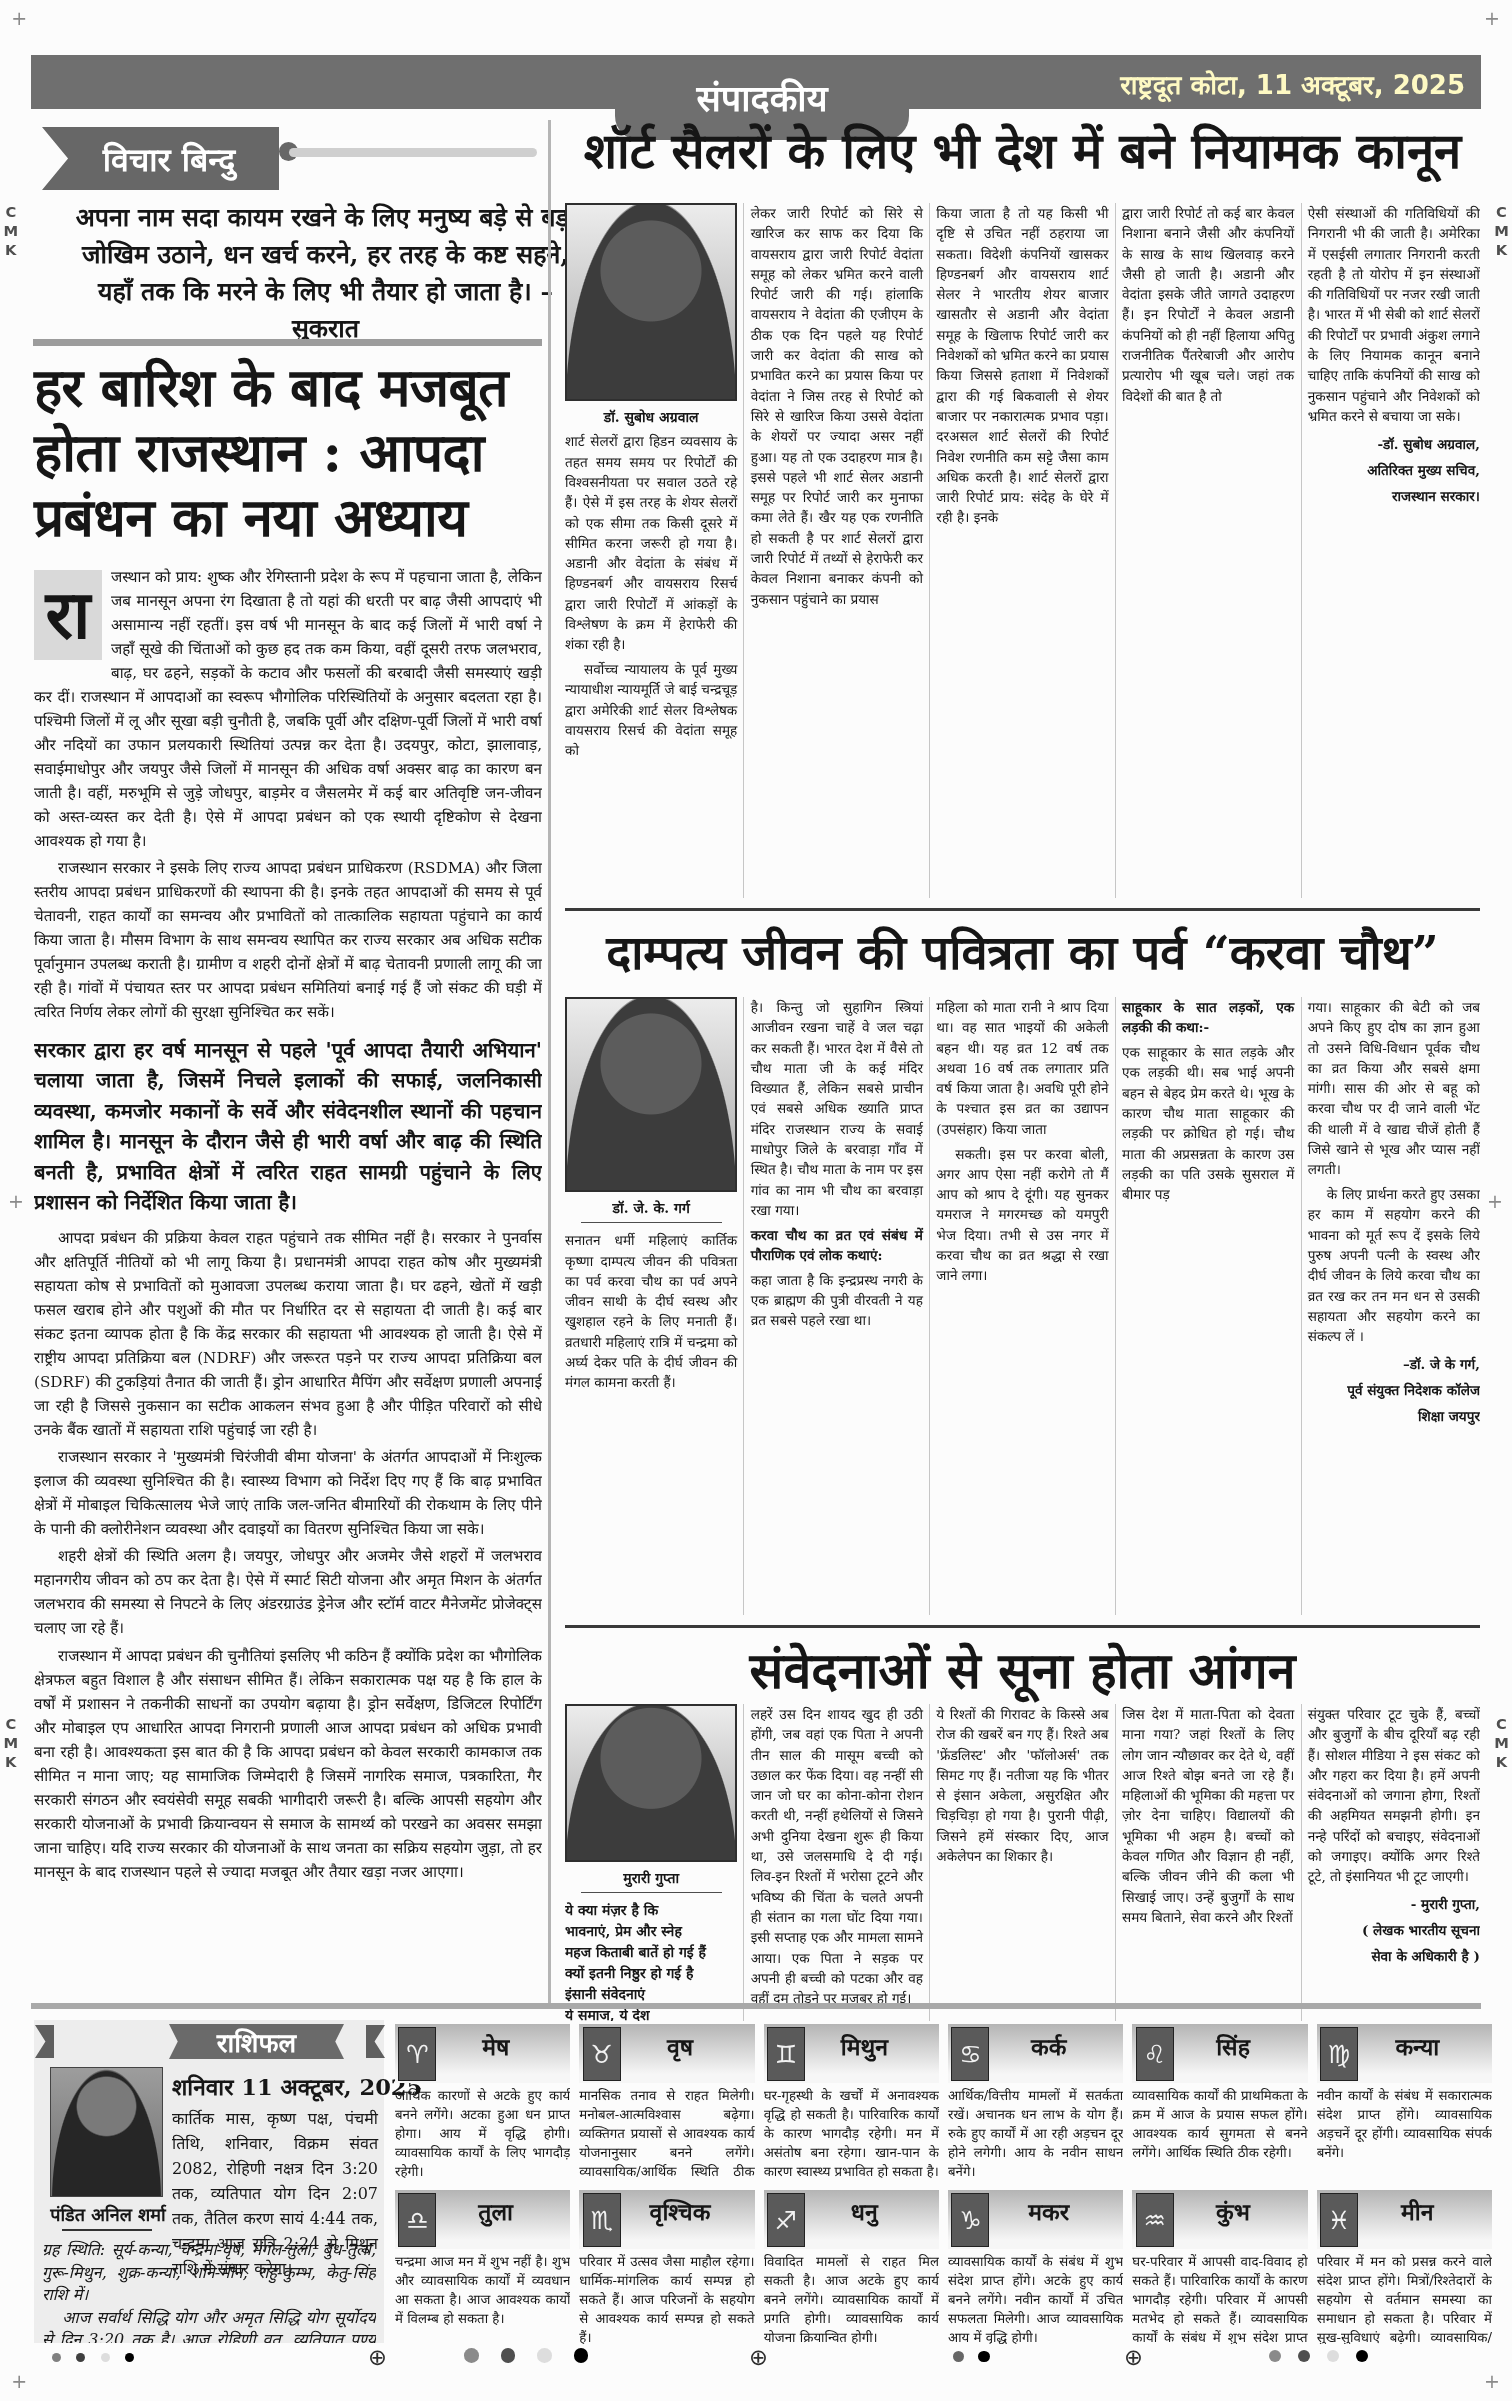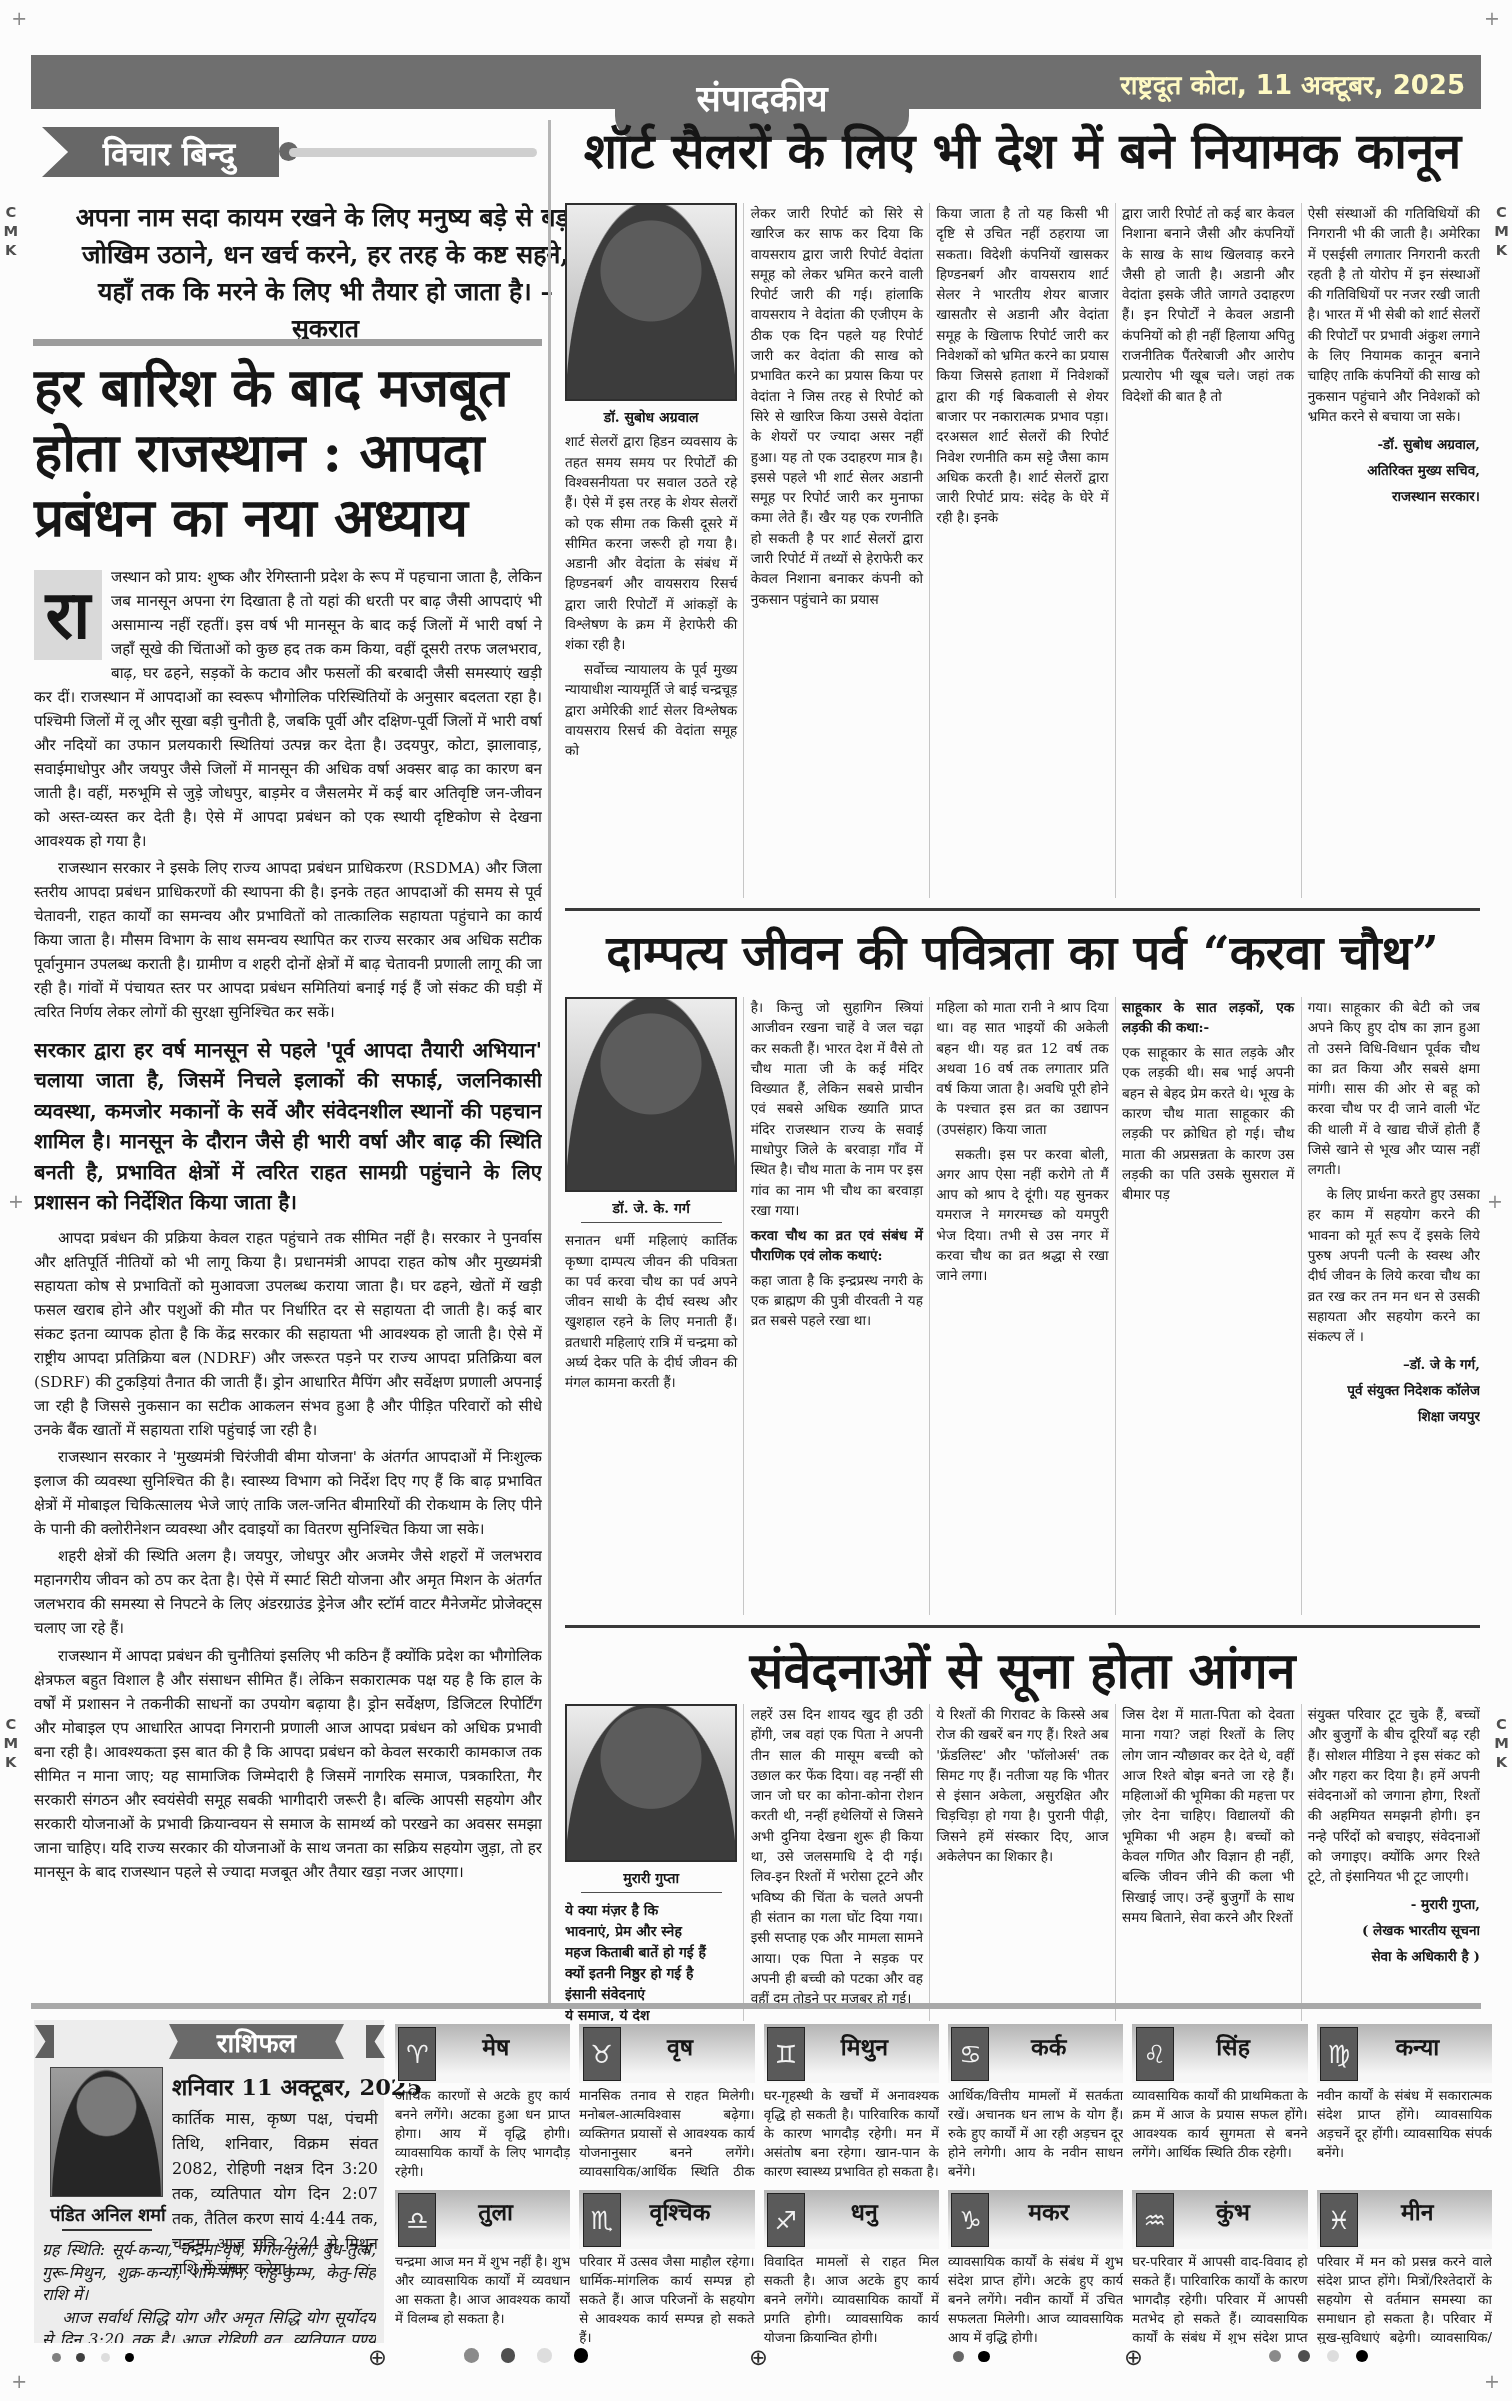--- a/index.html
+++ b/index.html
@@ -16,21 +16,21 @@
   .rgt{text-align:right;}
   .clip{overflow:hidden;}
   .rule-dark{background:#3a3a3a;}
 
   
   .masthead{left:31px;top:55px;width:1450px;height:54px;}
   .masthead-date{position:absolute;right:16px;top:11.3px;font-size:26px;font-weight:bold;color:#fef9c3;font-family:"DejaVu Sans","Liberation Sans",sans-serif;}
   .section-tab{left:615px;top:55px;width:294px;height:85px;background:#6f6f6f;border-radius:0 0 24px 24px;display:flex;align-items:center;justify-content:center;font-size:36px;font-weight:bold;color:#fff;}
 
   
-  .thought-flag{left:42px;top:127px;width:237px;height:50px;background:#676767;
+  .thought-flag{left:42px;top:127px;width:237px;height:63px;background:#676767;
     clip-path:polygon(0 0,100% 0,100% 100%,0 100%,11% 50%);
     display:flex;align-items:center;justify-content:center;padding-left:17px;box-sizing:border-box;
     font-size:32px;font-weight:bold;color:#fff;}
   .thought-line{left:289px;top:148px;width:248px;height:9px;background:#cfcfcf;border-radius:4.5px;}
   .thought-dot{left:279px;top:142px;width:19px;height:19px;border-radius:50%;background:#676767;}
   .thought-quote{left:38px;top:199px;width:505px;font-size:25px;line-height:37px;font-weight:bold;}
 
   
   .lead-divider{left:33px;top:339px;width:509px;height:6.8px;background:#9c9c9c;}
   .lead-headline{left:34px;top:355px;width:508px;font-size:53px;line-height:65px;font-weight:bold;letter-spacing:-0.6px;}

